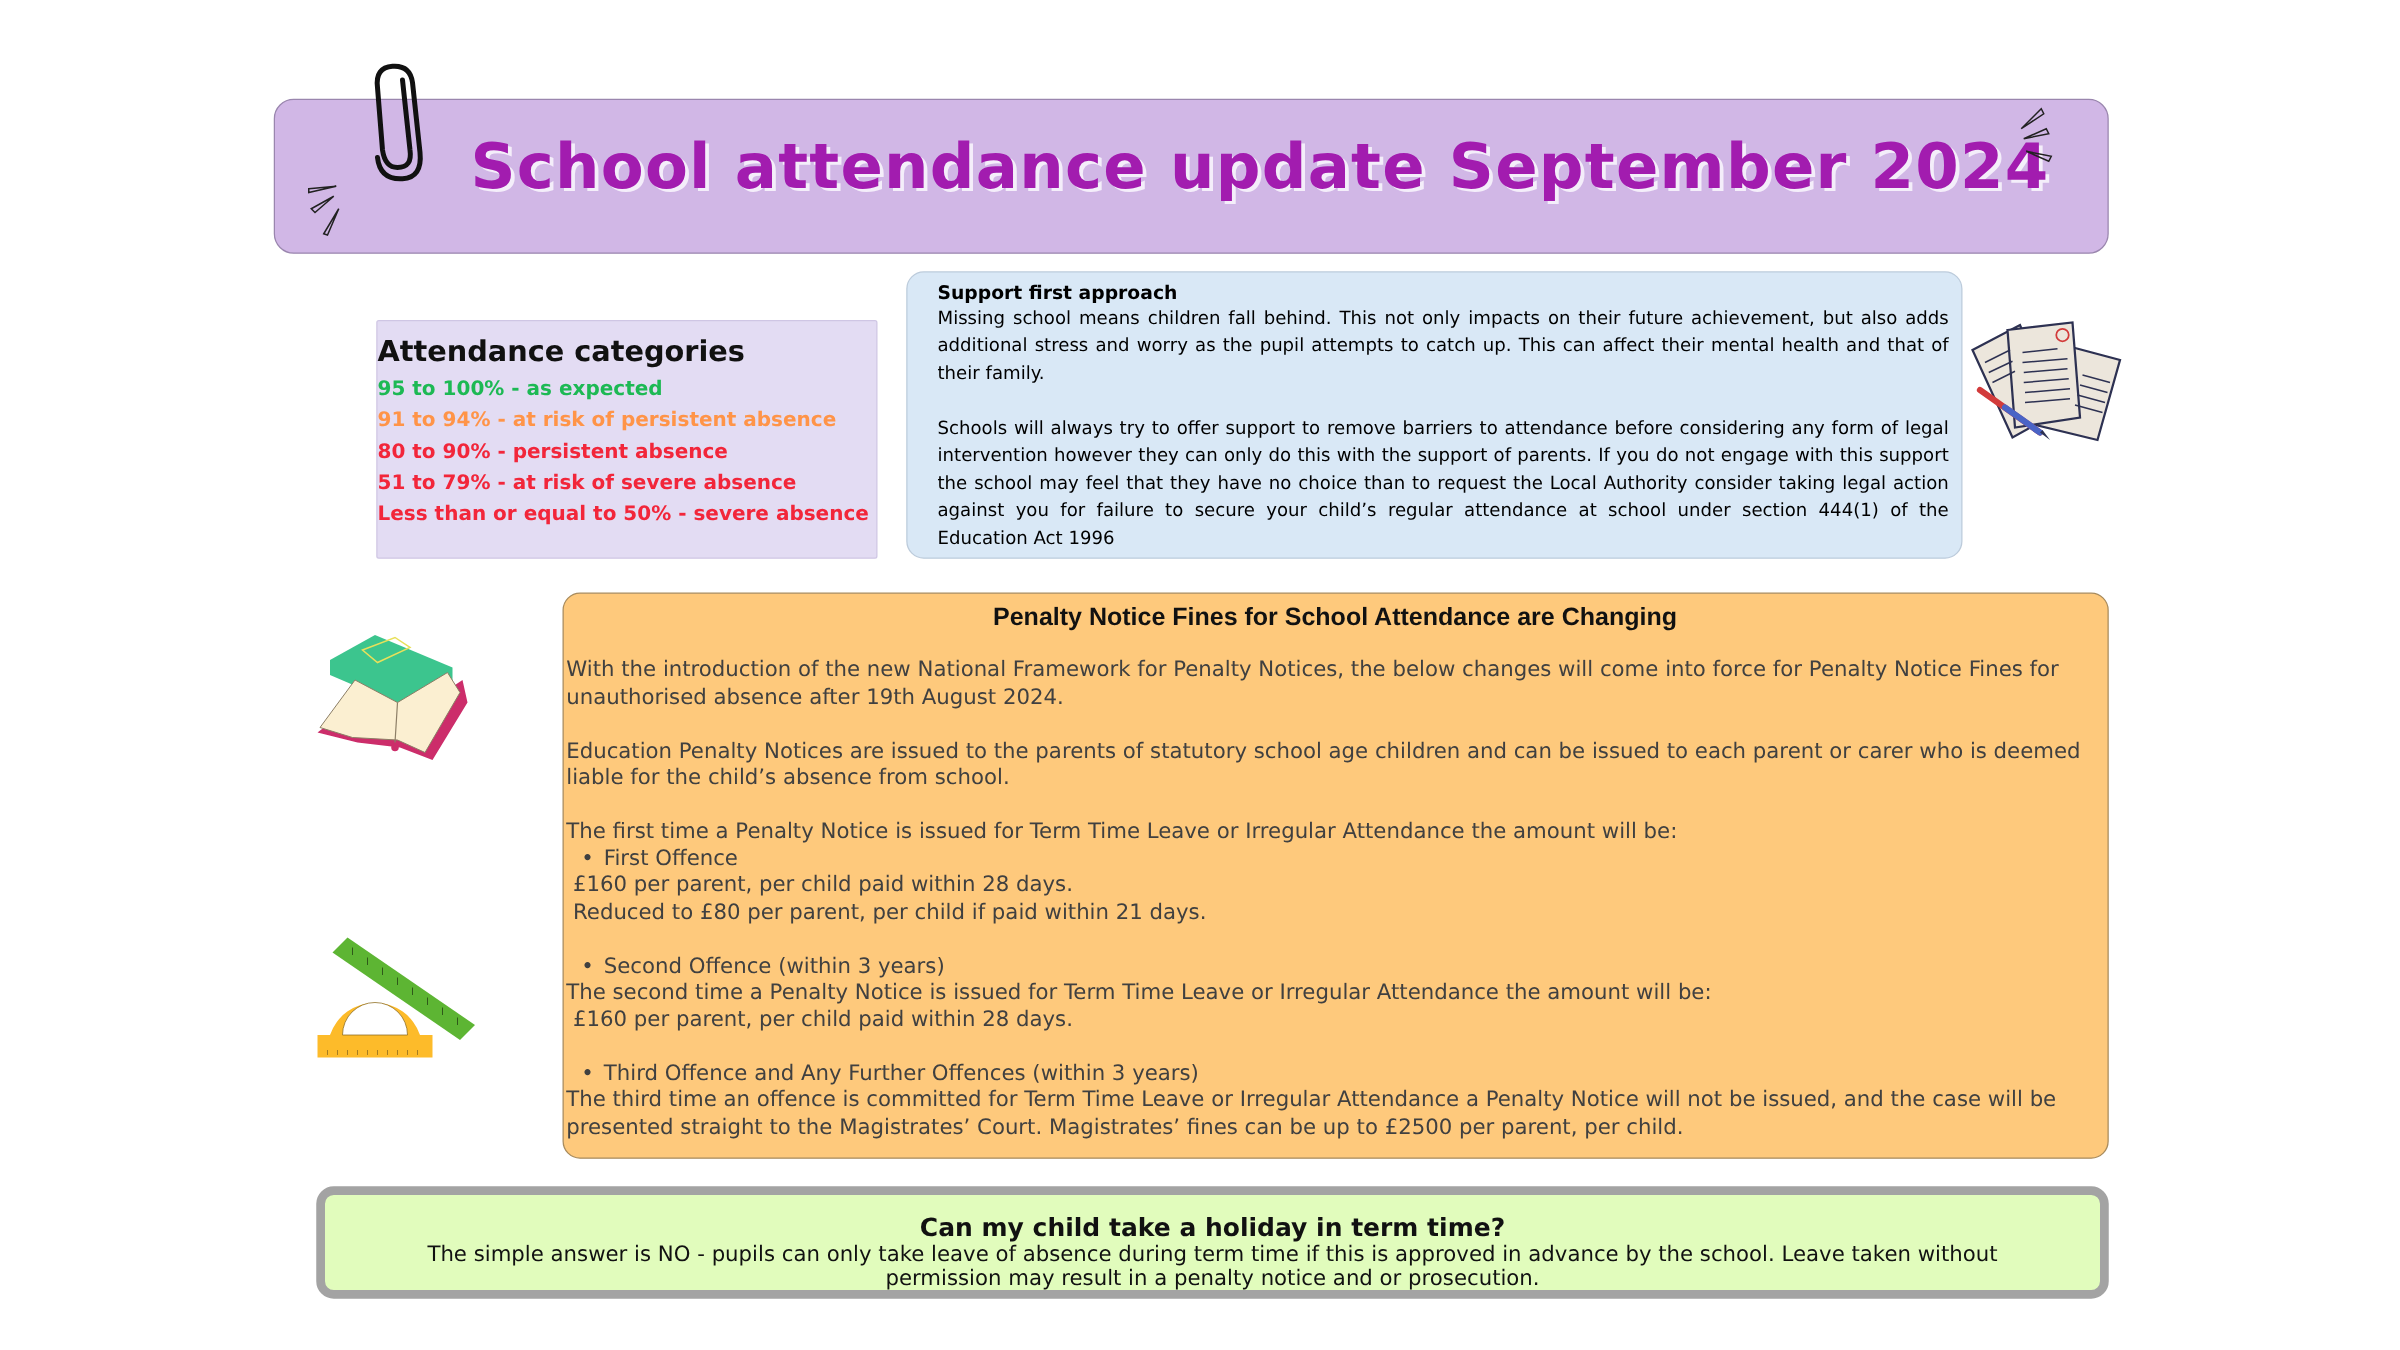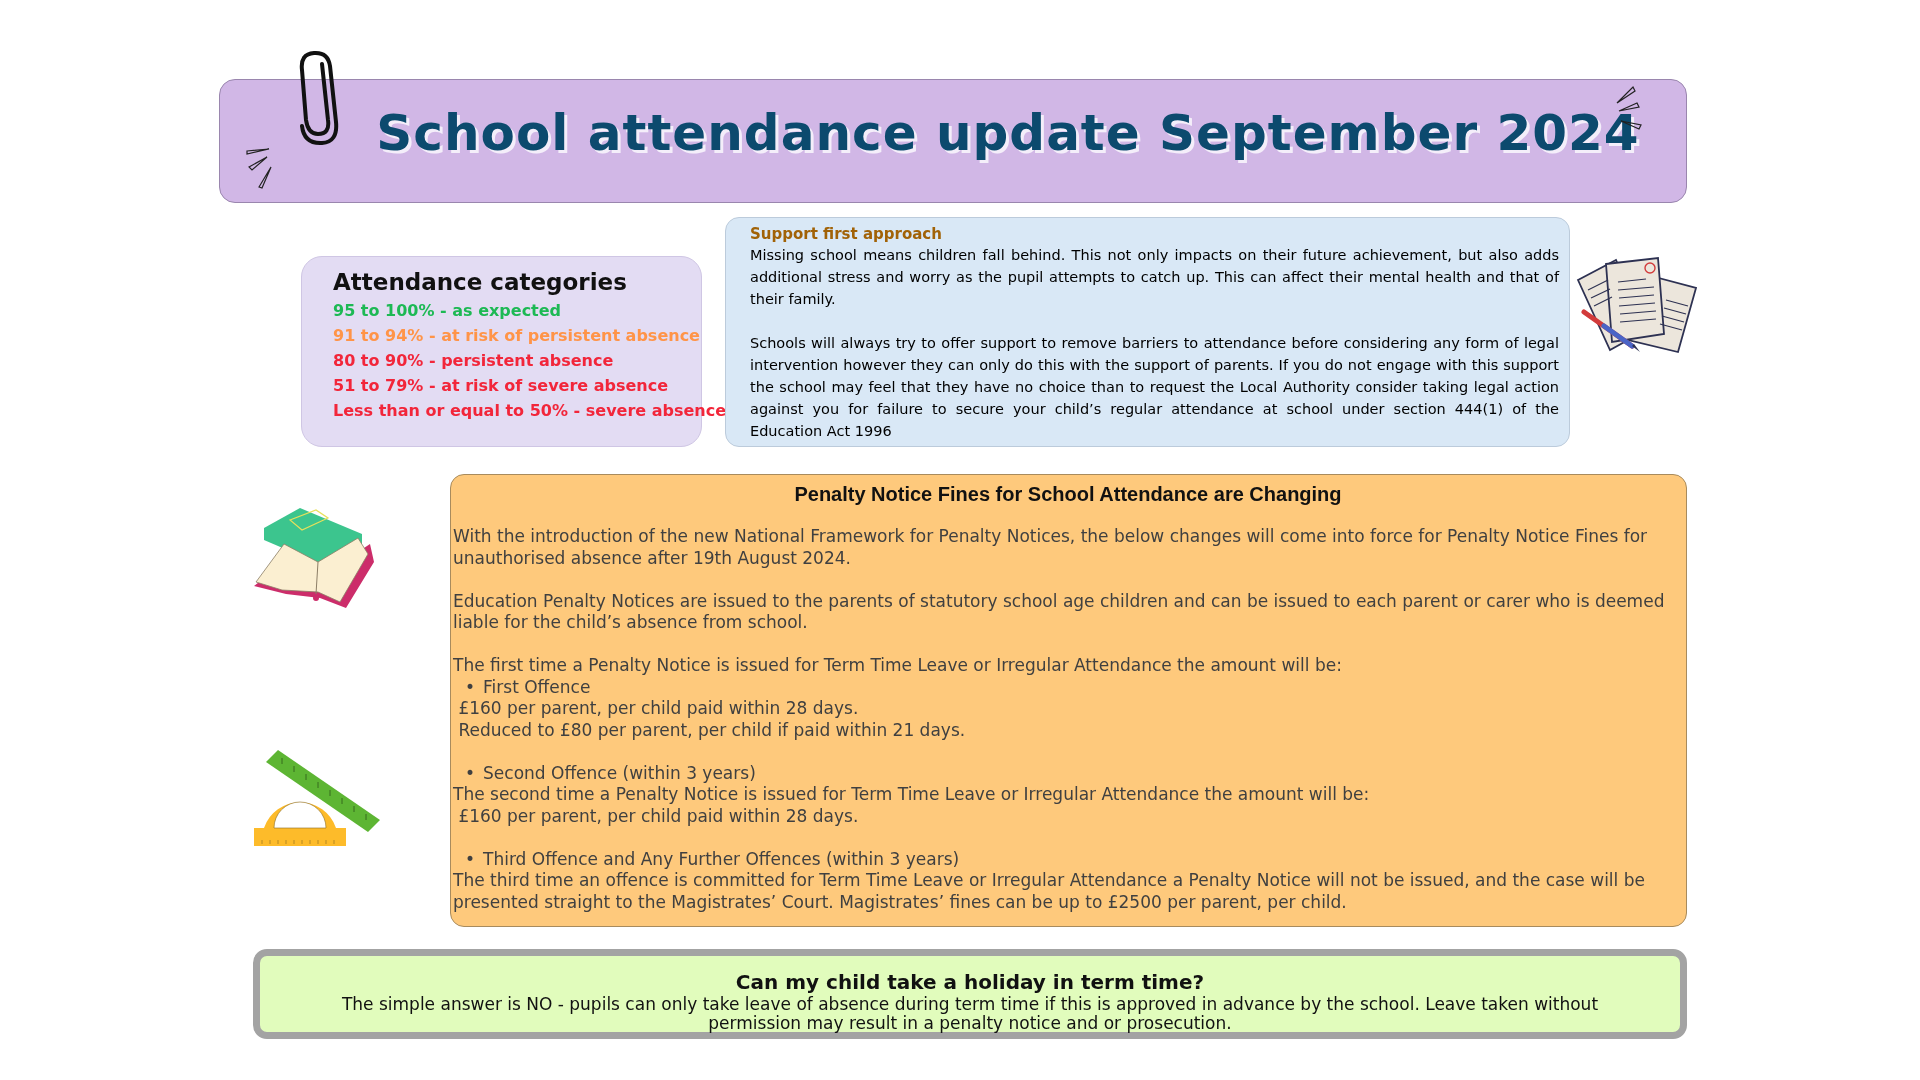--- a/index.html
+++ b/index.html
@@ -15,47 +15,47 @@
   #header {
     left: 219px; top: 79px; width: 1468px; height: 124px;
     background: #d1b7e6; border: 1px solid #9a86ae; border-radius: 16px;
     box-sizing: border-box;
   }
   #title {
     position: absolute; left: 0; right: 0; top: 24px;
     text-align: center;
     font-family: "DejaVu Sans", sans-serif; font-weight: bold;
     font-size: 50px; letter-spacing: 1px;
-    color: #0c4a6e;
+    color: #a21caf;
     text-shadow: 3px 3px 0 #f4eefa;
     padding-left: 110px;
   }
   #paperclip { left: 290px; top: 50px; width: 58px; height: 96px; }
   #spark-left { left: 245px; top: 145px; width: 40px; height: 50px; }
   #spark-right { left: 1615px; top: 85px; width: 40px; height: 45px; }
 
   
   #attendance {
     left: 301px; top: 256px; width: 401px; height: 191px;
-    background: #e3dcf3; border: 1px solid #cfc6e4; border-radius: 21px; box-sizing: border-box;
-    padding: 12px 0 0 31px;
+    background: #e3dcf3; border: 1px solid #cfc6e4; border-radius: 2px; box-sizing: border-box;
+    padding: 12px 0 0 0;
   }
   #attendance h2 {
     margin: 0 0 3px 0; font-size: 23px; font-weight: bold; color: #111;
     font-family: "DejaVu Sans", sans-serif;
   }
   .cat { font-size: 16px; font-weight: bold; line-height: 25px; white-space: nowrap; }
 
   
   #support {
     left: 725px; top: 217px; width: 845px; height: 230px;
     background: #d9e8f6; border: 1px solid #bccbdb; border-radius: 14px; box-sizing: border-box;
     padding: 6px 10px 0 24px;
   }
-  #support h3 { margin: 0; font-size: 15px; font-weight: bold; line-height: 20px; color: #a16207; }
+  #support h3 { margin: 0; font-size: 15px; font-weight: bold; line-height: 20px; color: #000000; }
   #support p {
     margin: 0; font-size: 14.5px; line-height: 22px; color: #000000; text-align: justify;
   }
   #support p + p { margin-top: 22px; }
   #papers { left: 1574px; top: 252px; width: 130px; height: 105px; }
 
   
   #penalty {
     left: 450px; top: 474px; width: 1237px; height: 453px;
     background: #fec97c; border: 1px solid #a88b5d; border-radius: 14px; box-sizing: border-box;

